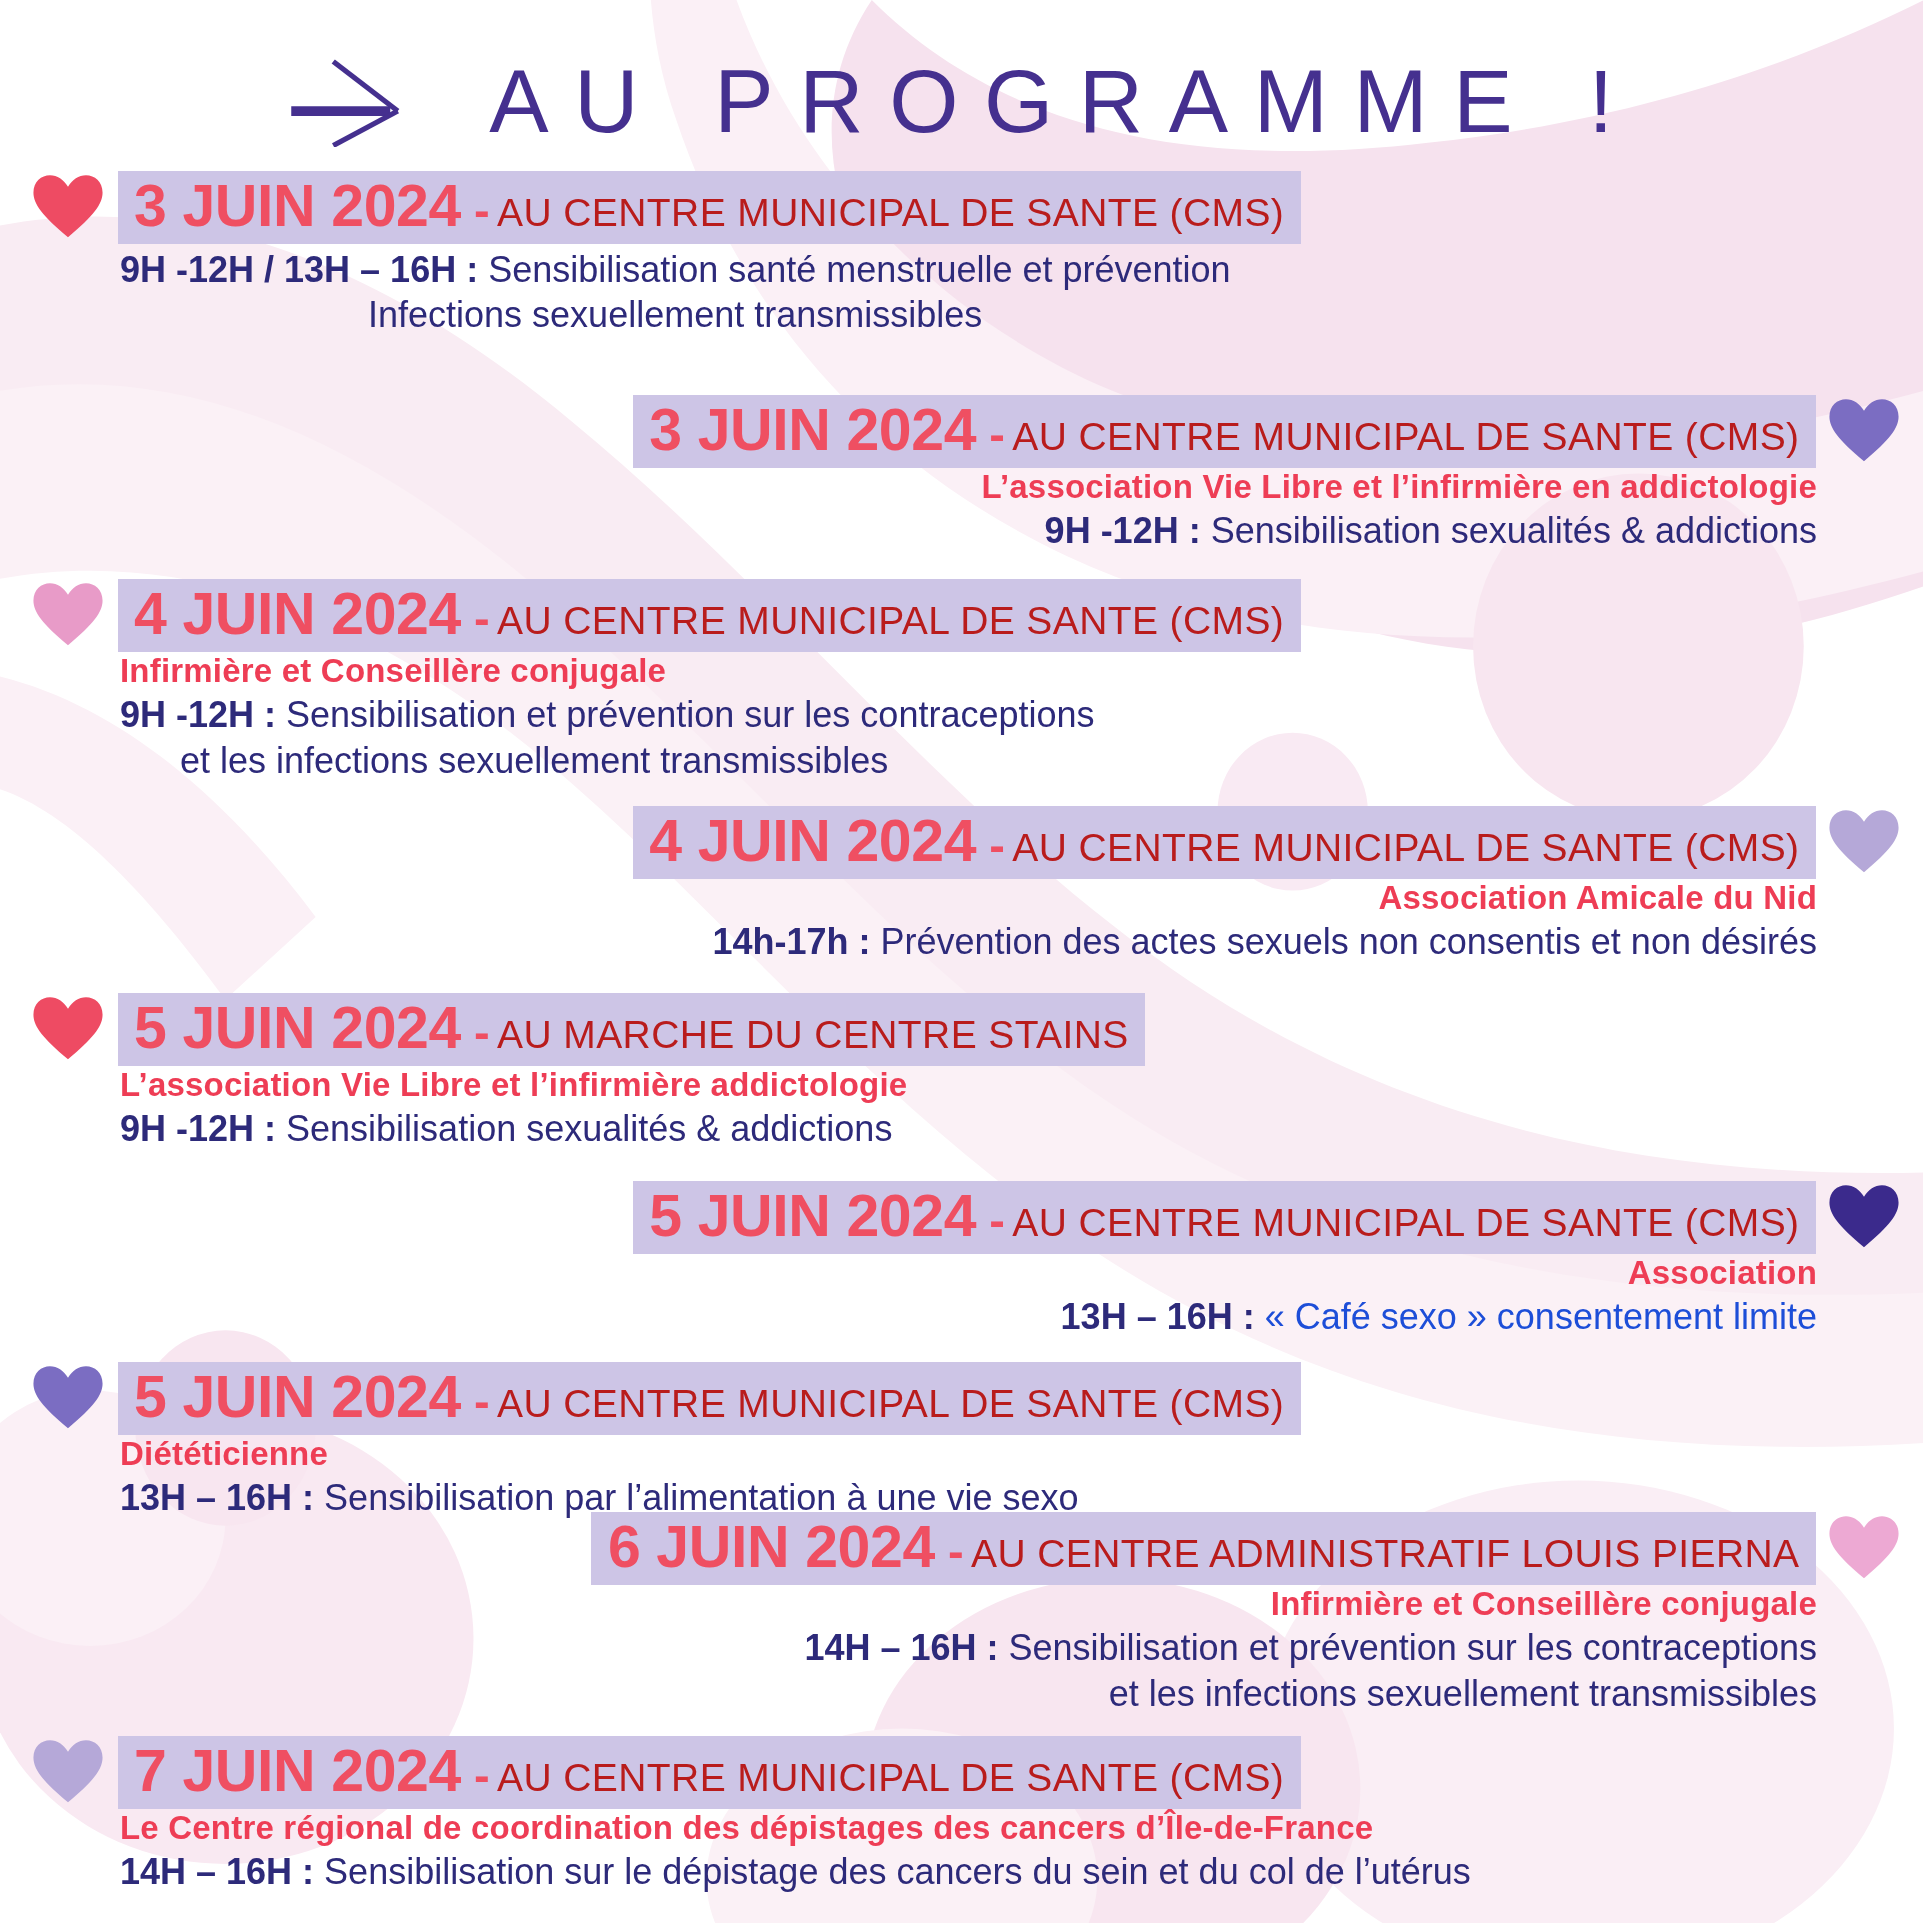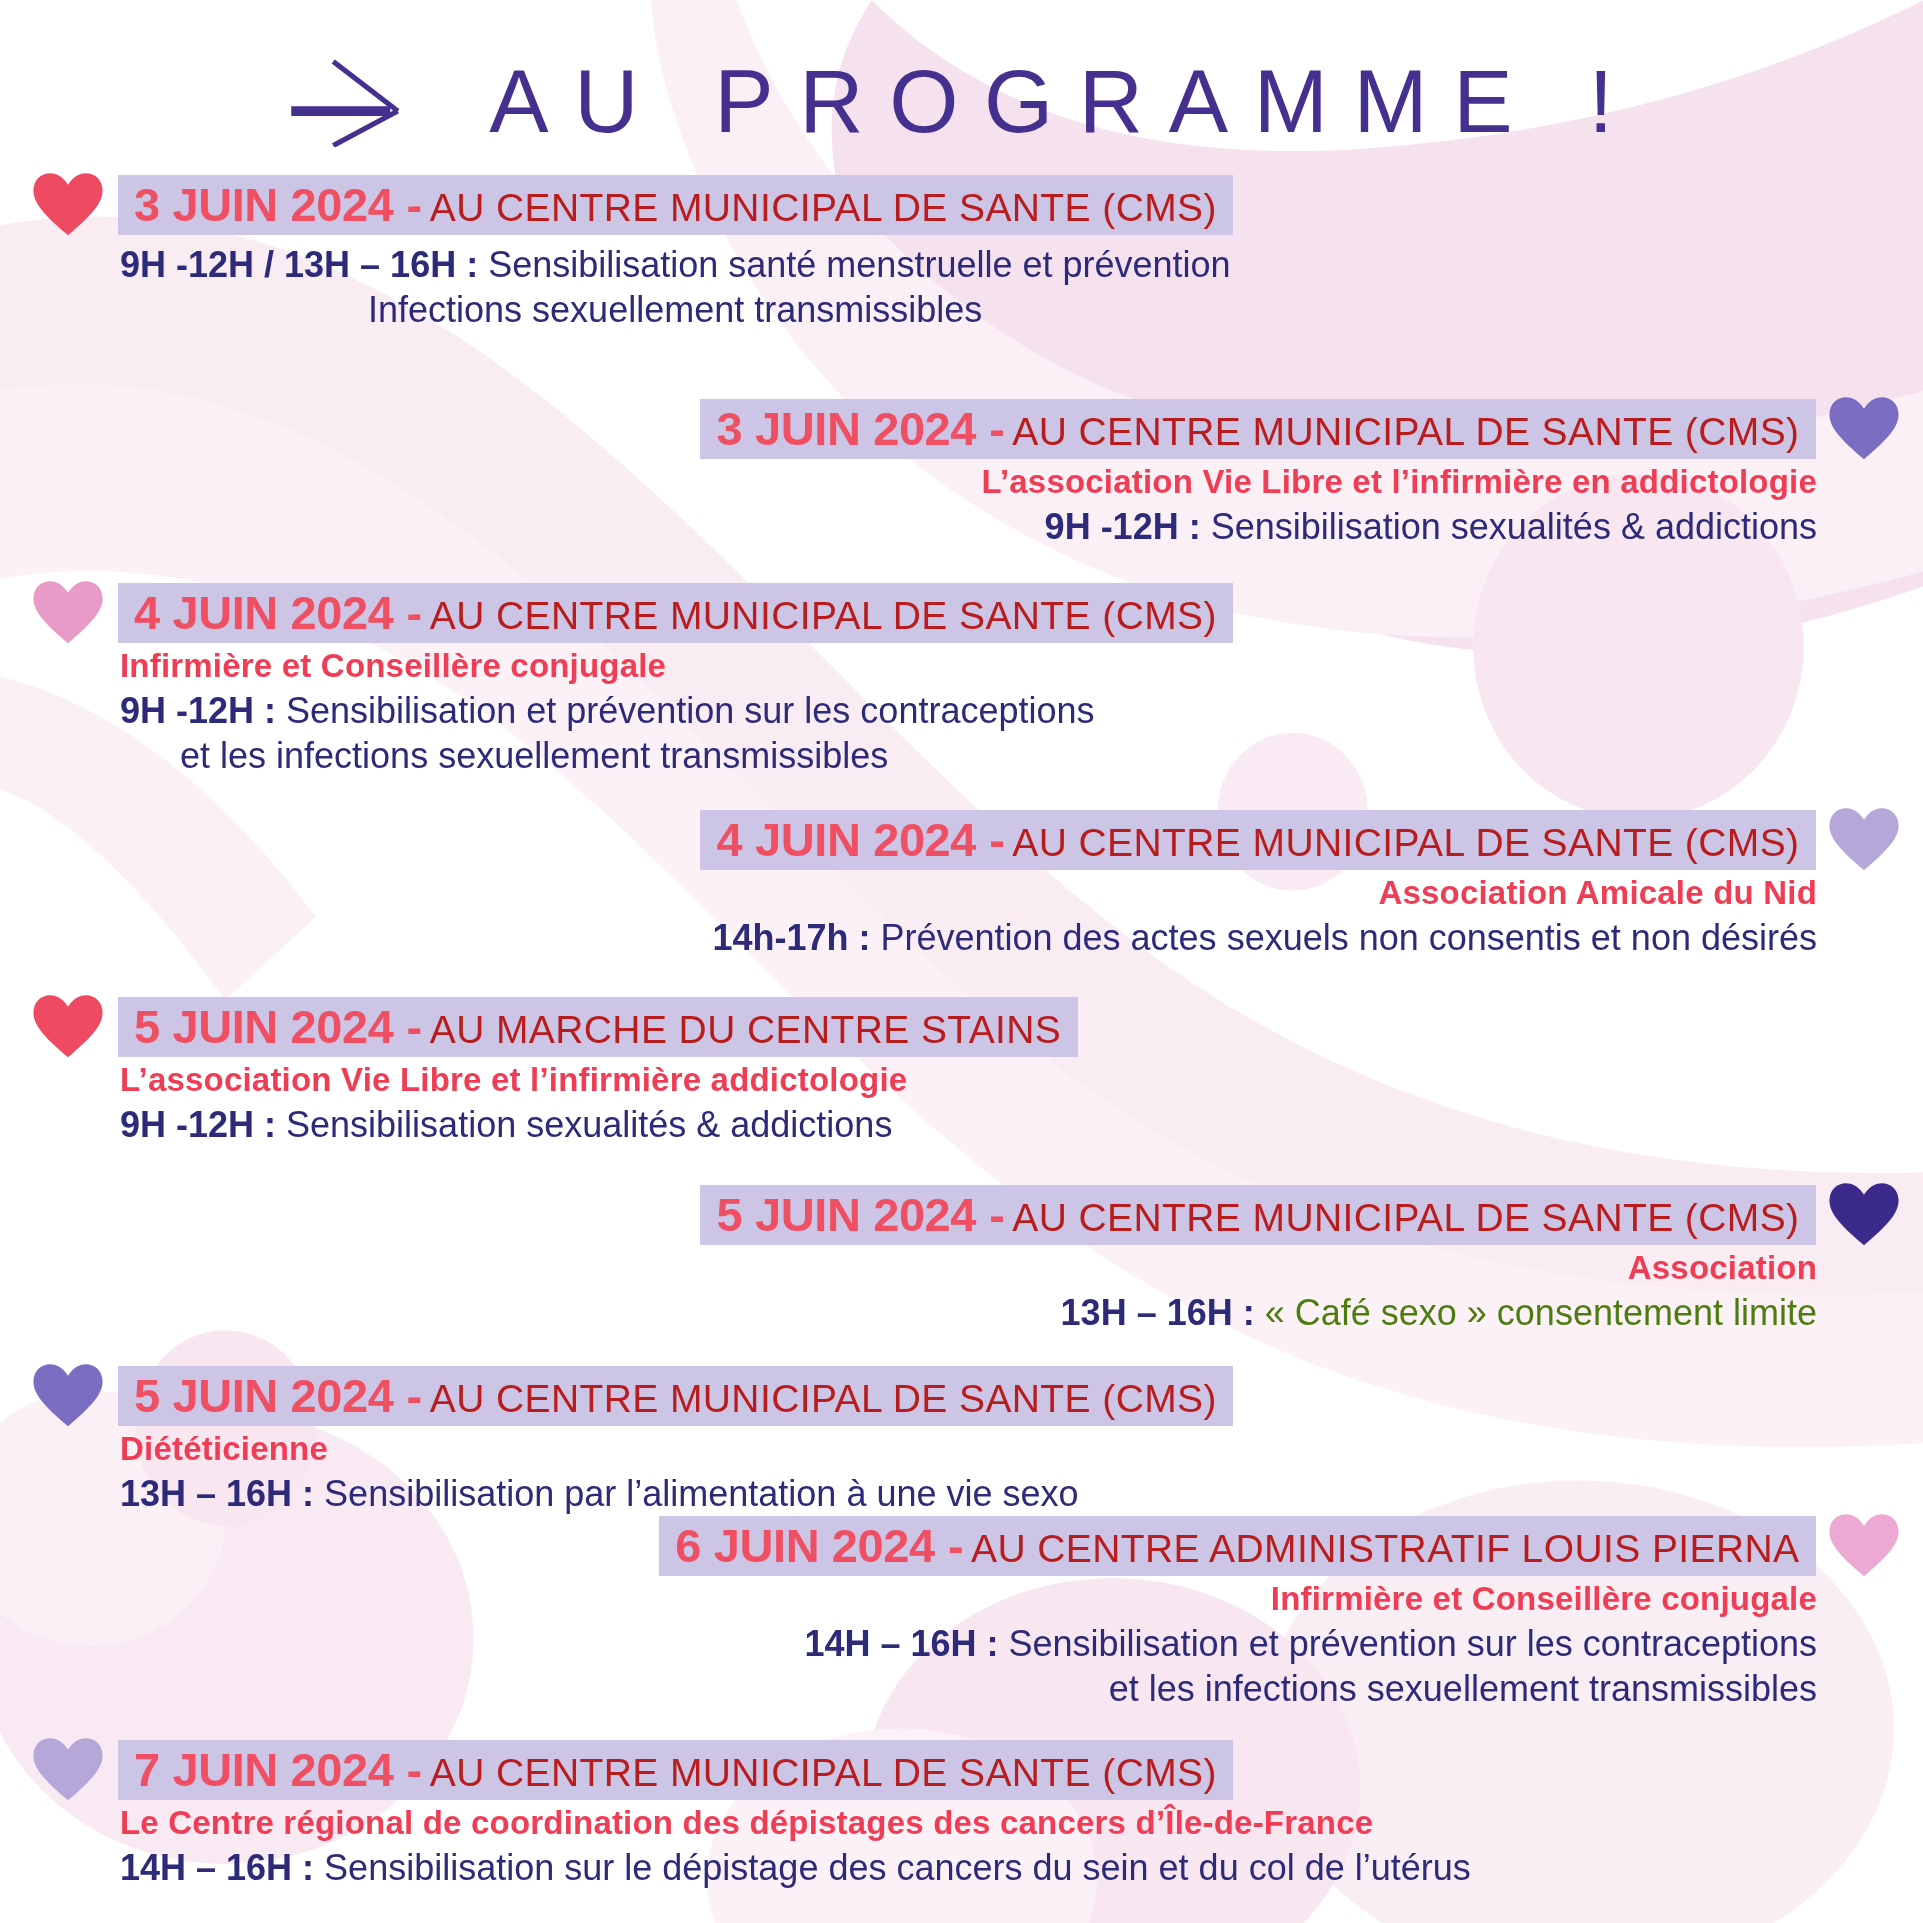--- a/index.html
+++ b/index.html
@@ -45,21 +45,21 @@
   .entry.right .heart { margin-left:12px; }
 
   .band {
     display:inline-block;
     background:#cdc5e6;
     padding:6px 16.5px 7.5px 16.5px;
     line-height:1.0;
     white-space:nowrap;
   }
   .band .date {
-    font-size:47px; font-weight:700; color:#ef4f62;
+    font-size:59px; font-weight:700; color:#ef4f62;
     letter-spacing:-0.4px;
   }
   .band .sep { font-size:47px; font-weight:700; color:#ef4f62; }
   .band .venue {
     font-size:39px; font-weight:400; color:#b91c1c;
     letter-spacing:0.4px; margin-left:7.5px;
   }
 
   .org {
     font-size:33px; font-weight:700; color:#ee3d55;
@@ -68,21 +68,21 @@
   }
   .entry.left  .org { padding-left:120px; }
   .entry.right .org { padding-right:107px; }
 
   .lines { margin-top:3px; }
   .linerow { white-space:nowrap; line-height:1.26; }
   .entry.left  .linerow { padding-left:120px; }
   .entry.right .linerow { padding-right:107px; }
   .time { font-size:36px; font-weight:700; color:#2d2a7a;margin-top:31px; }
   .desc { font-size:36px; font-weight:400; color:#2d2a7a; }
-  .desc.soft { color:#4d7c0f; }
+  .desc.soft { color:#1d4ed8; }
 </style>
 </head>
 <body>
 
 <svg id="bg" viewBox="0 0 2560 2560" xmlns="http://www.w3.org/2000/svg" aria-hidden="true">
   <rect x="0" y="0" width="2560" height="2560" fill="#ffffff"></rect>
 
   <path d="M1160,0 C1320,160 1560,230 1900,190 C2180,160 2400,80 2560,0 L2560,780
            C2300,870 2060,900 1820,840 C1560,775 1380,640 1230,470 C1110,330 1060,150 1160,0 Z" fill="#f6e2ee"></path>
   <path d="M980,0 C1060,220 1240,420 1480,520 C1760,636 2120,640 2560,520 L2560,760

